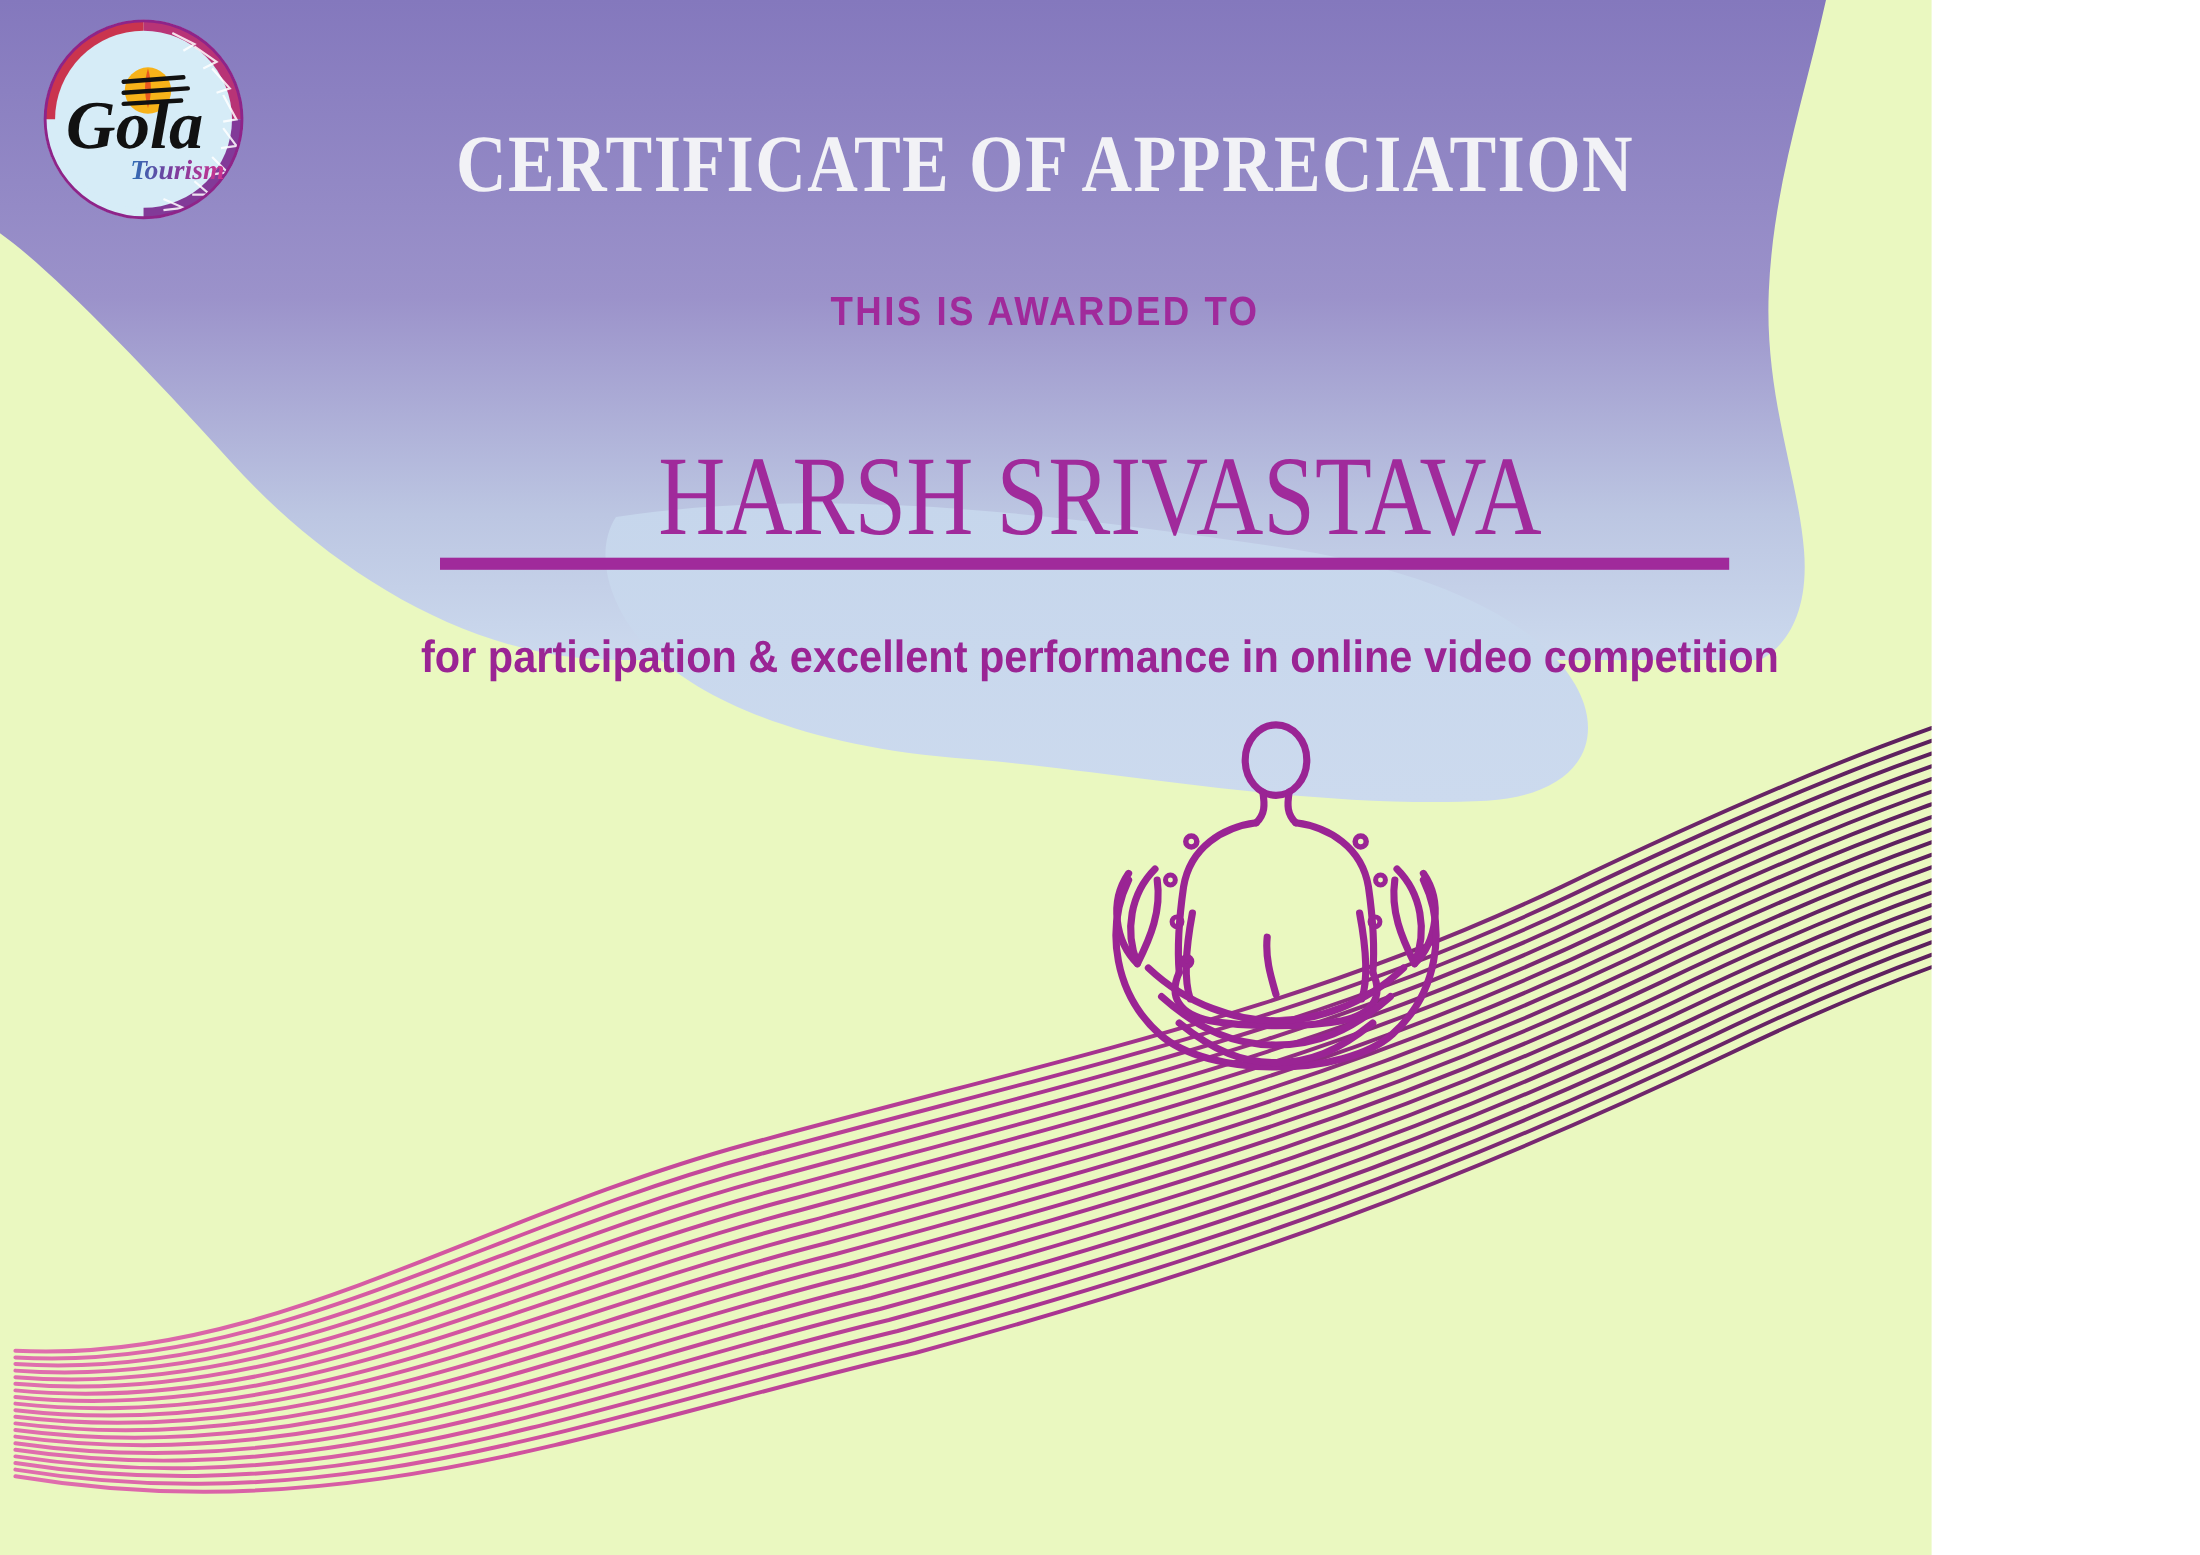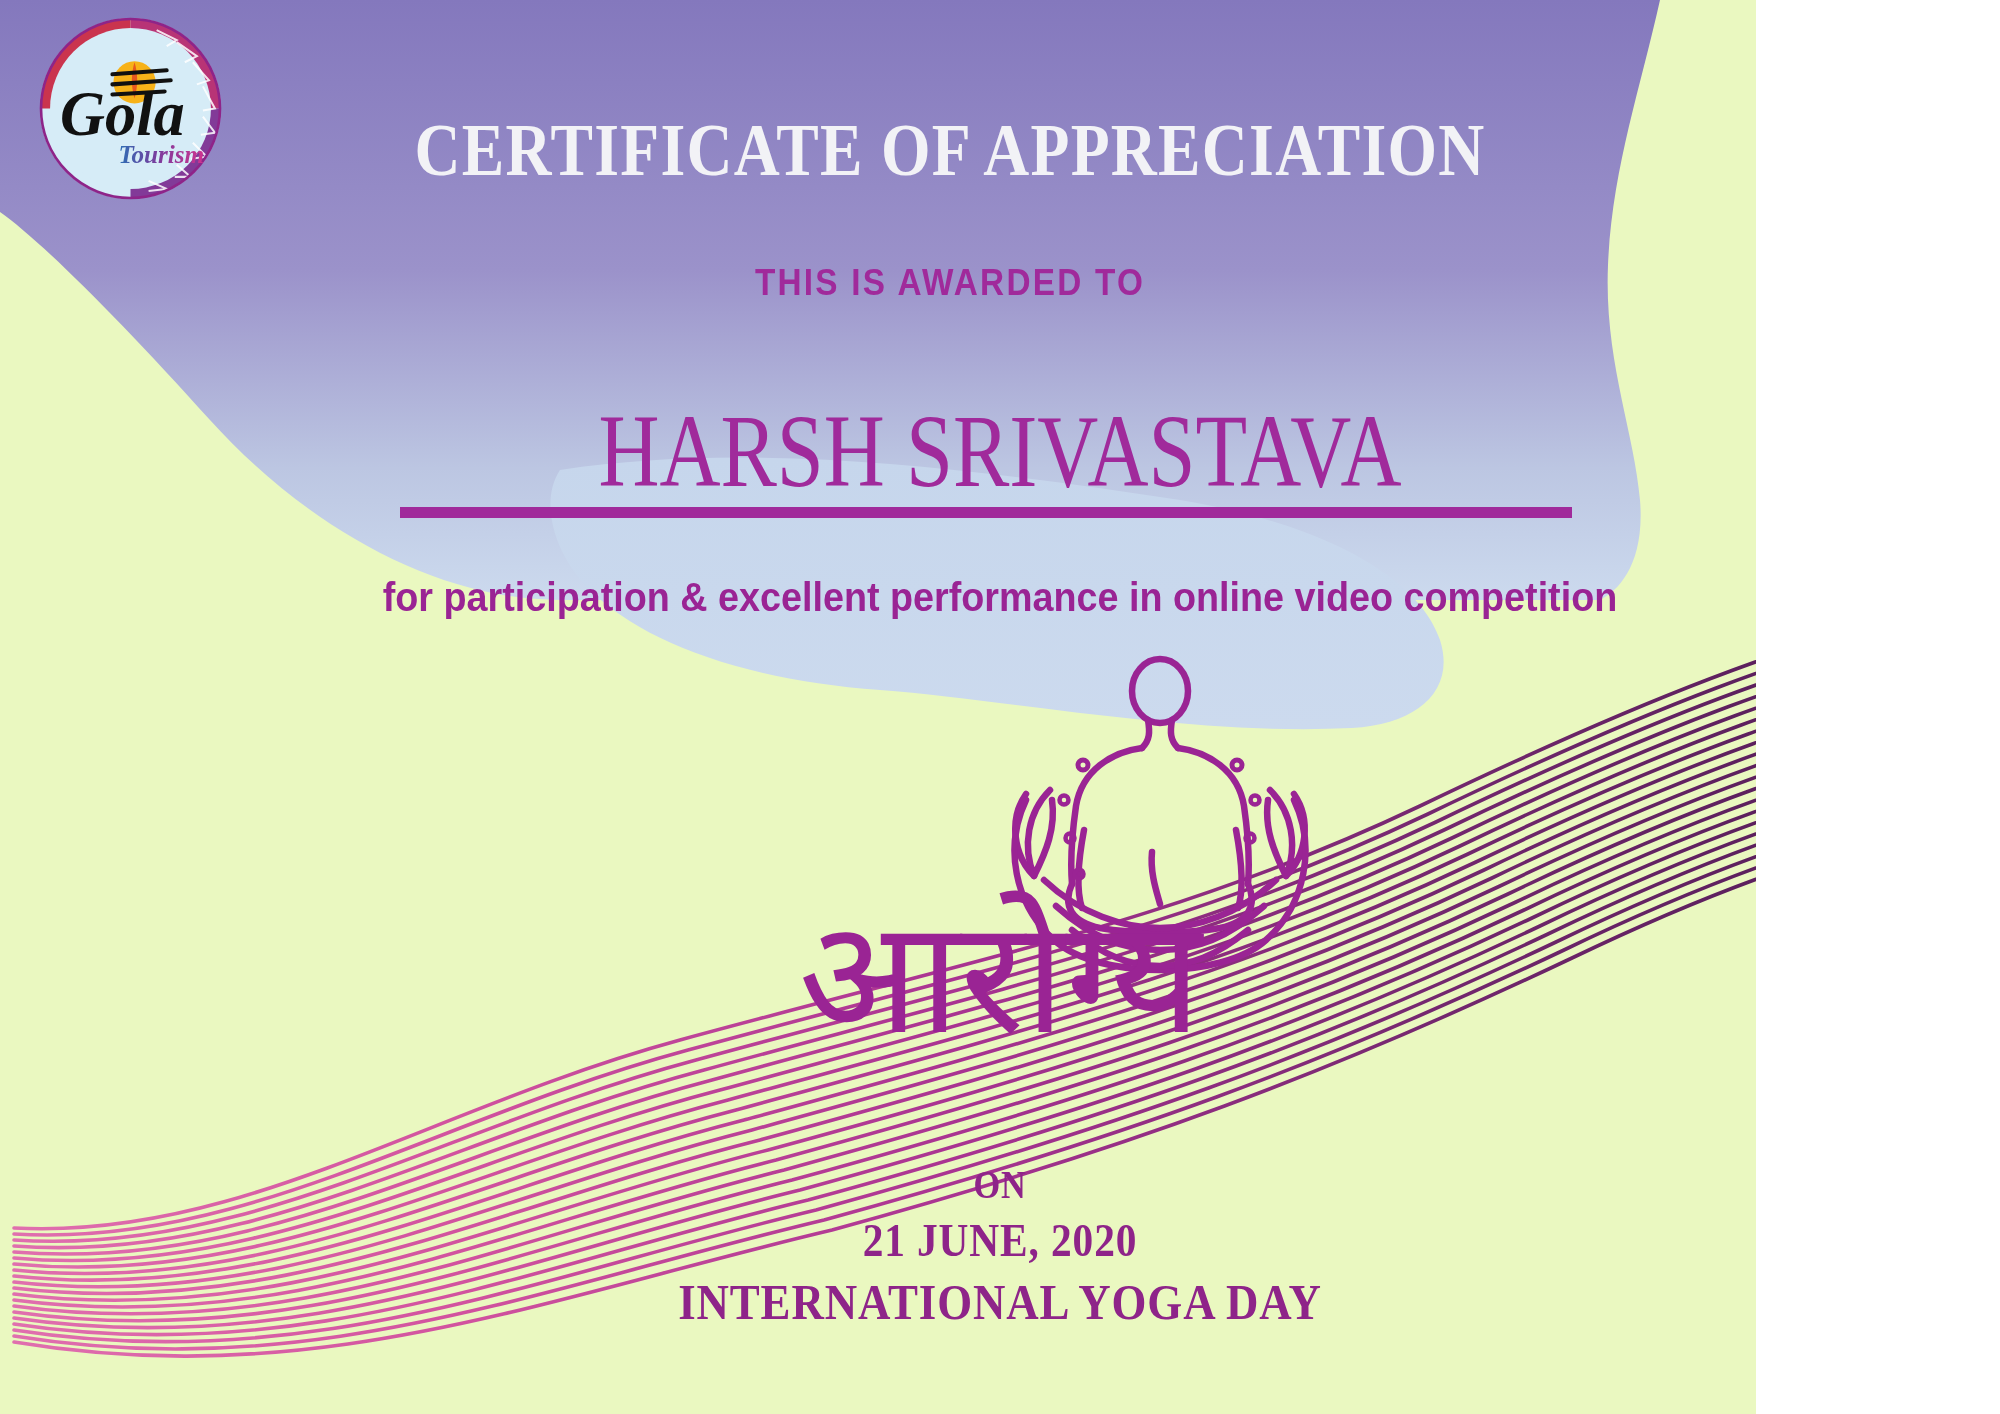--- a/index.html
+++ b/index.html
@@ -305,21 +305,15 @@
   <div id="title">CERTIFICATE OF APPRECIATION</div>
 
   <div id="awarded-to">THIS IS AWARDED TO</div>
 
   <div id="recipient">HARSH SRIVASTAVA</div>
 
   <div id="recipient-rule"></div>
 
   <div id="reason">for participation &amp;  excellent performance in online video competition</div>
 
-  <div id="aarogya">आरोग्य</div>
-
-  <div id="footer">
-    <div class="f-line f1">ON</div>
-    <div class="f-line f2">21 JUNE, 2020</div>
-    <div class="f-line f3">INTERNATIONAL YOGA DAY</div>
-  </div>
+
 
 </div>
 
 </body></html>

